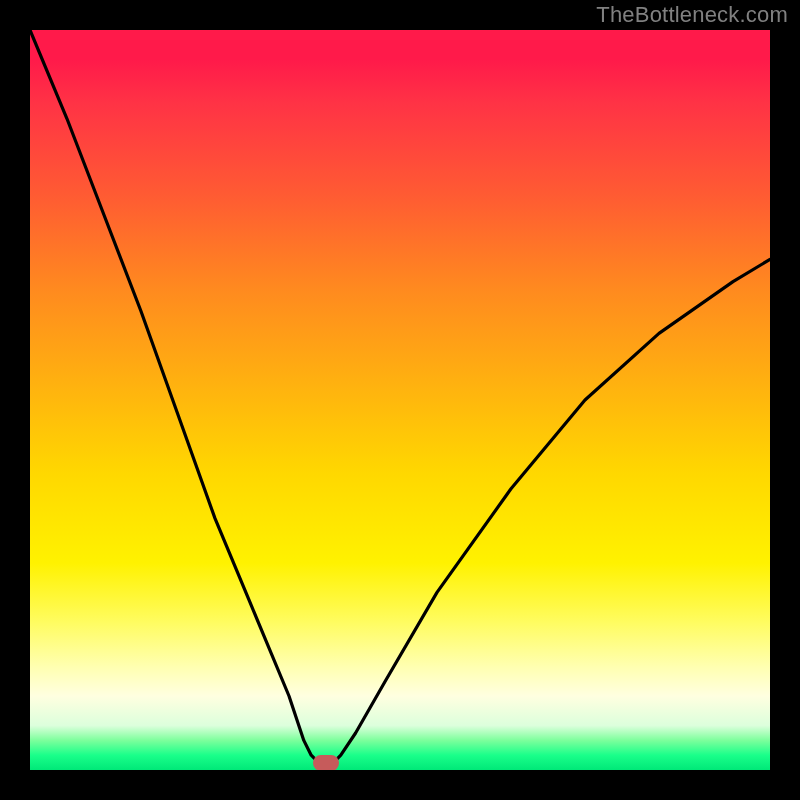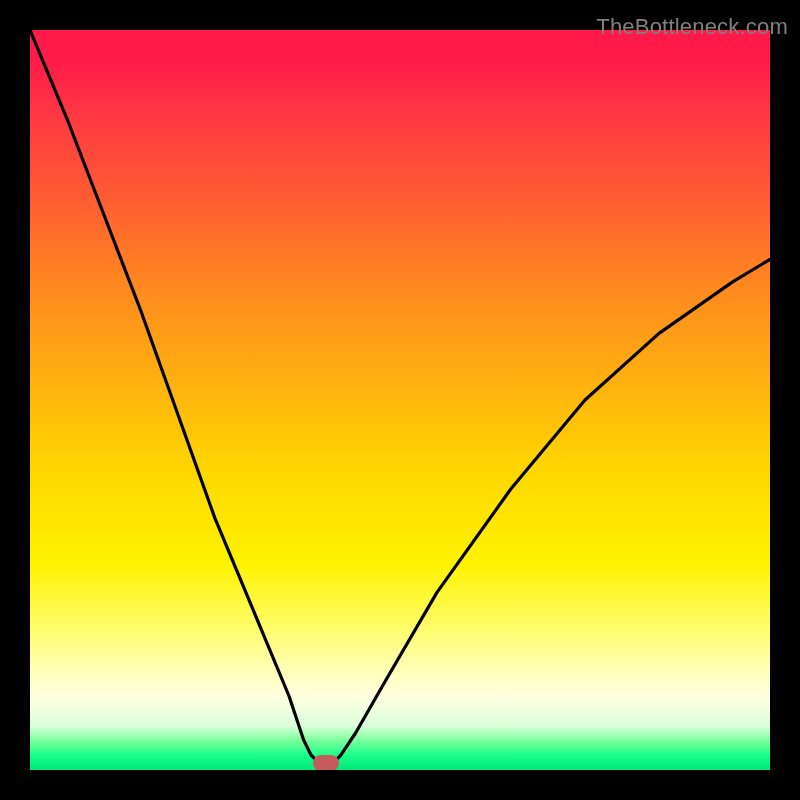--- a/index.html
+++ b/index.html
@@ -12,21 +12,21 @@
     font-family: Arial, Helvetica, sans-serif;
   }
   .frame {
     position: relative;
     width: 800px;
     height: 800px;
     background: #000;
   }
   .watermark {
     position: absolute;
-    top: 14px;
+    top: 2px;
     right: 12px;
     color: #808080;
     font-size: 22px;
     letter-spacing: 0.2px;
     font-weight: 400;
     z-index: 10;
   }
   .plot-area {
     position: absolute;
     left: 30px;

